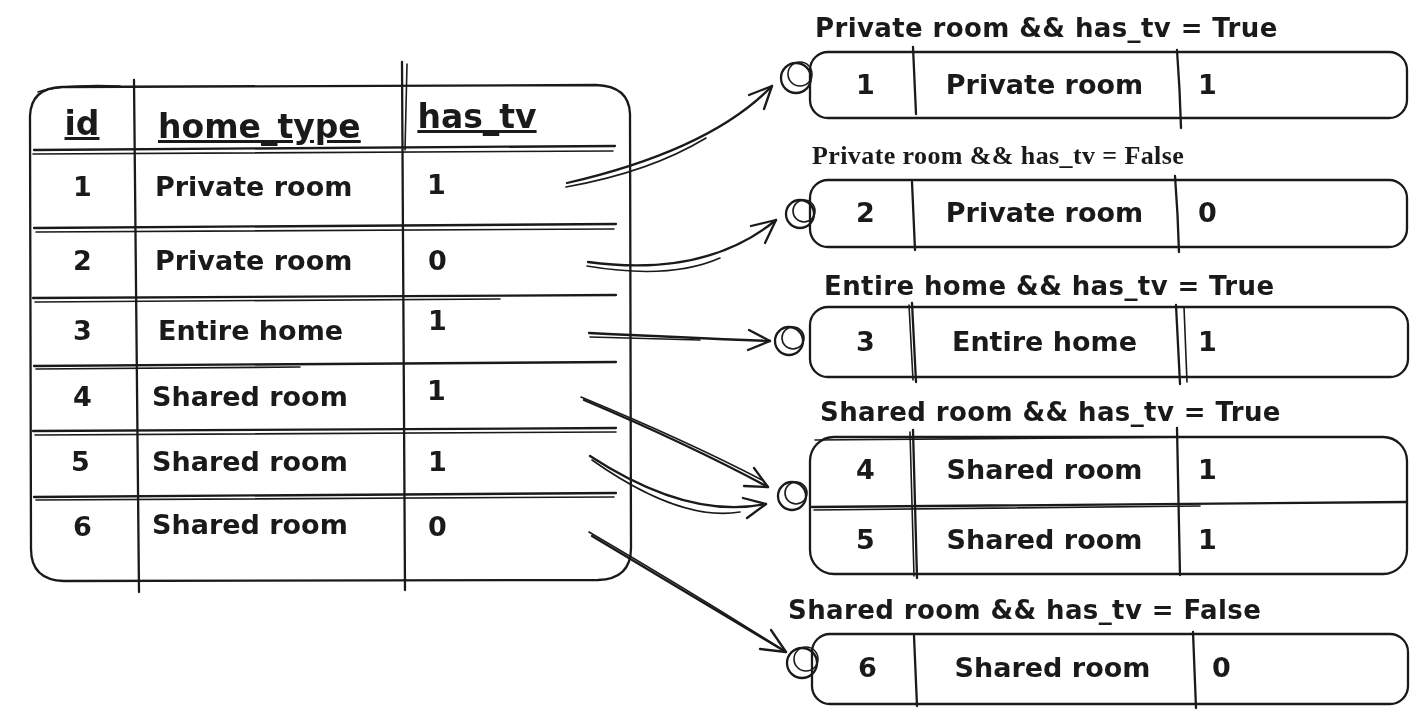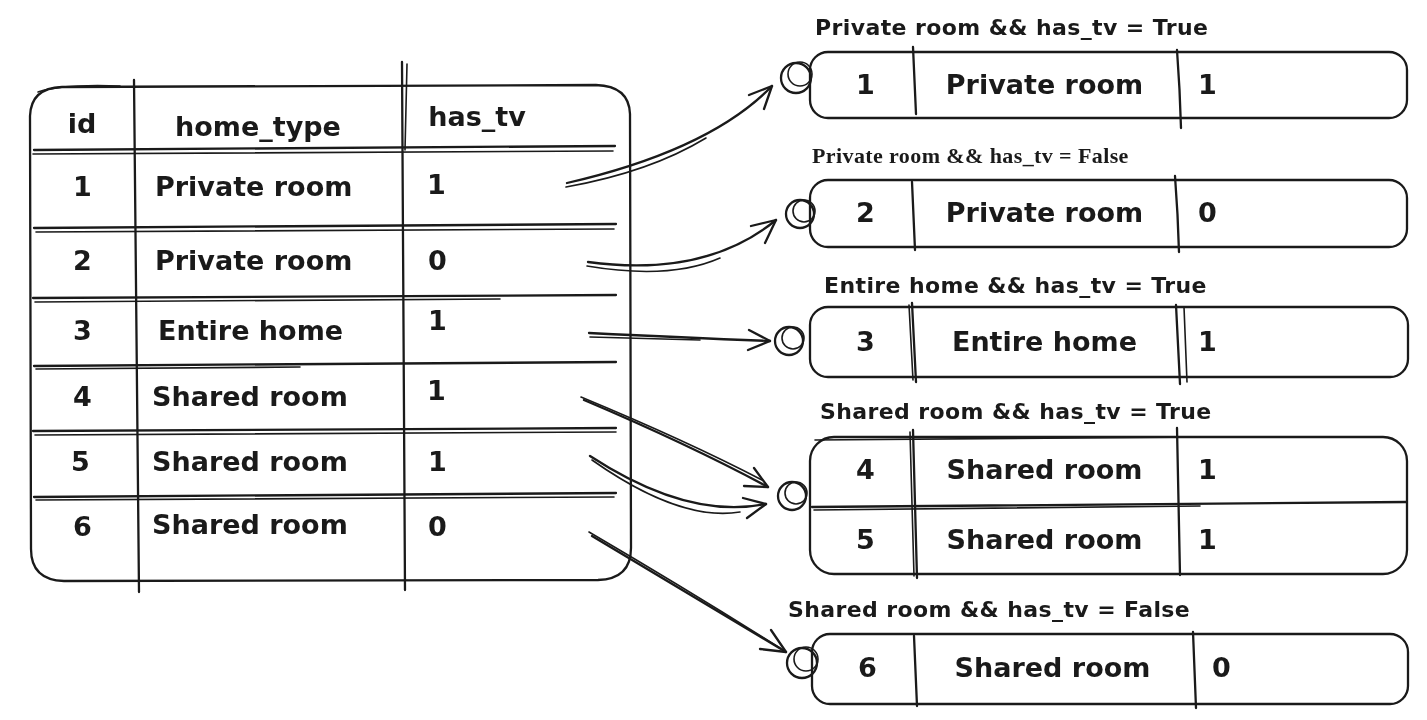--- a/index.html
+++ b/index.html
@@ -25,22 +25,22 @@
     stroke-linejoin: round;
   }
   .strokes .thin { stroke-width: 1.6; }
   .txt {
     position: absolute;
     color: #1a1a1a;
     font-weight: 600;
     white-space: nowrap;
   }
   .cell  { font-size: 27px; line-height: 34px; }
-  .hdr   { font-size: 27px; line-height: 34px; }
-  .glabel{ font-size: 22px; line-height: 28px; letter-spacing: 0.4px; }
+  .hdr   { font-size: 33px; line-height: 34px; text-decoration: underline; }
+  .glabel{ font-size: 26px; line-height: 28px; letter-spacing: 0.4px; }
   .c { text-align: center; }
 </style>
 </head>
 <body>
 
 <div class="canvas">
 
   <svg class="strokes" viewBox="0 0 1427 720" aria-hidden="true">
 
     <g>

